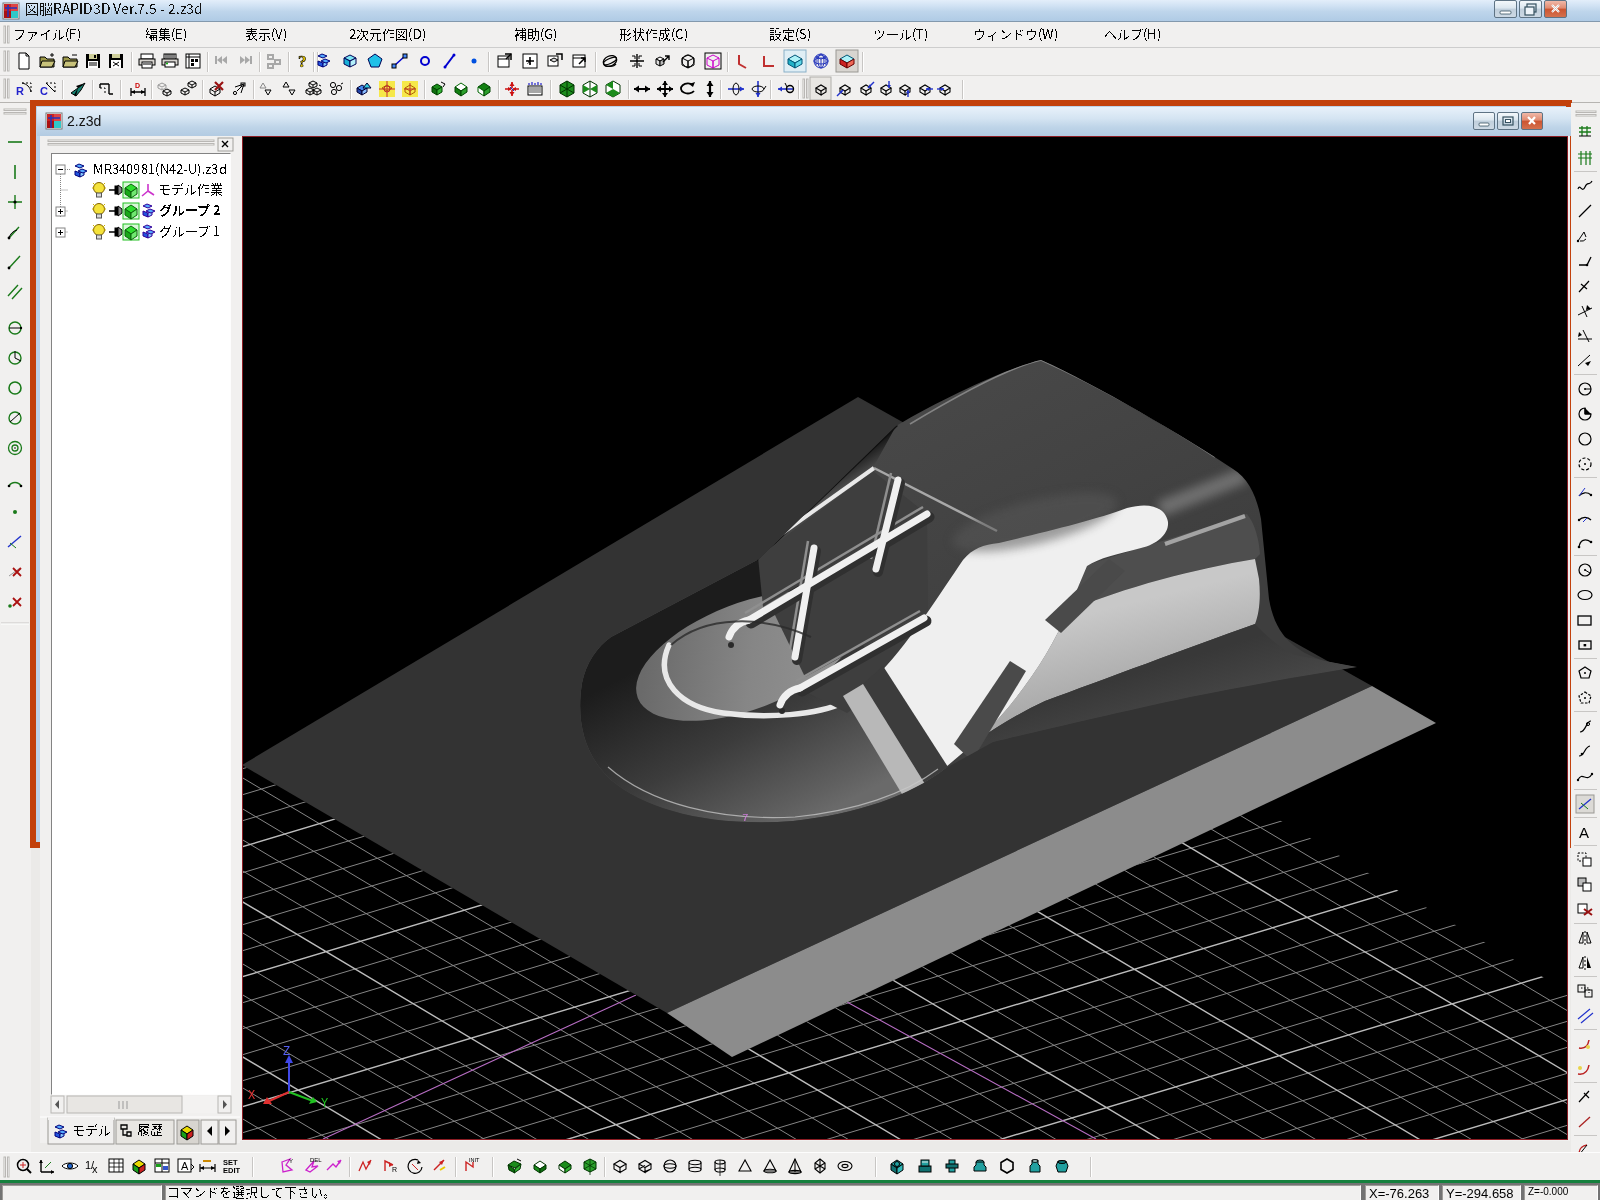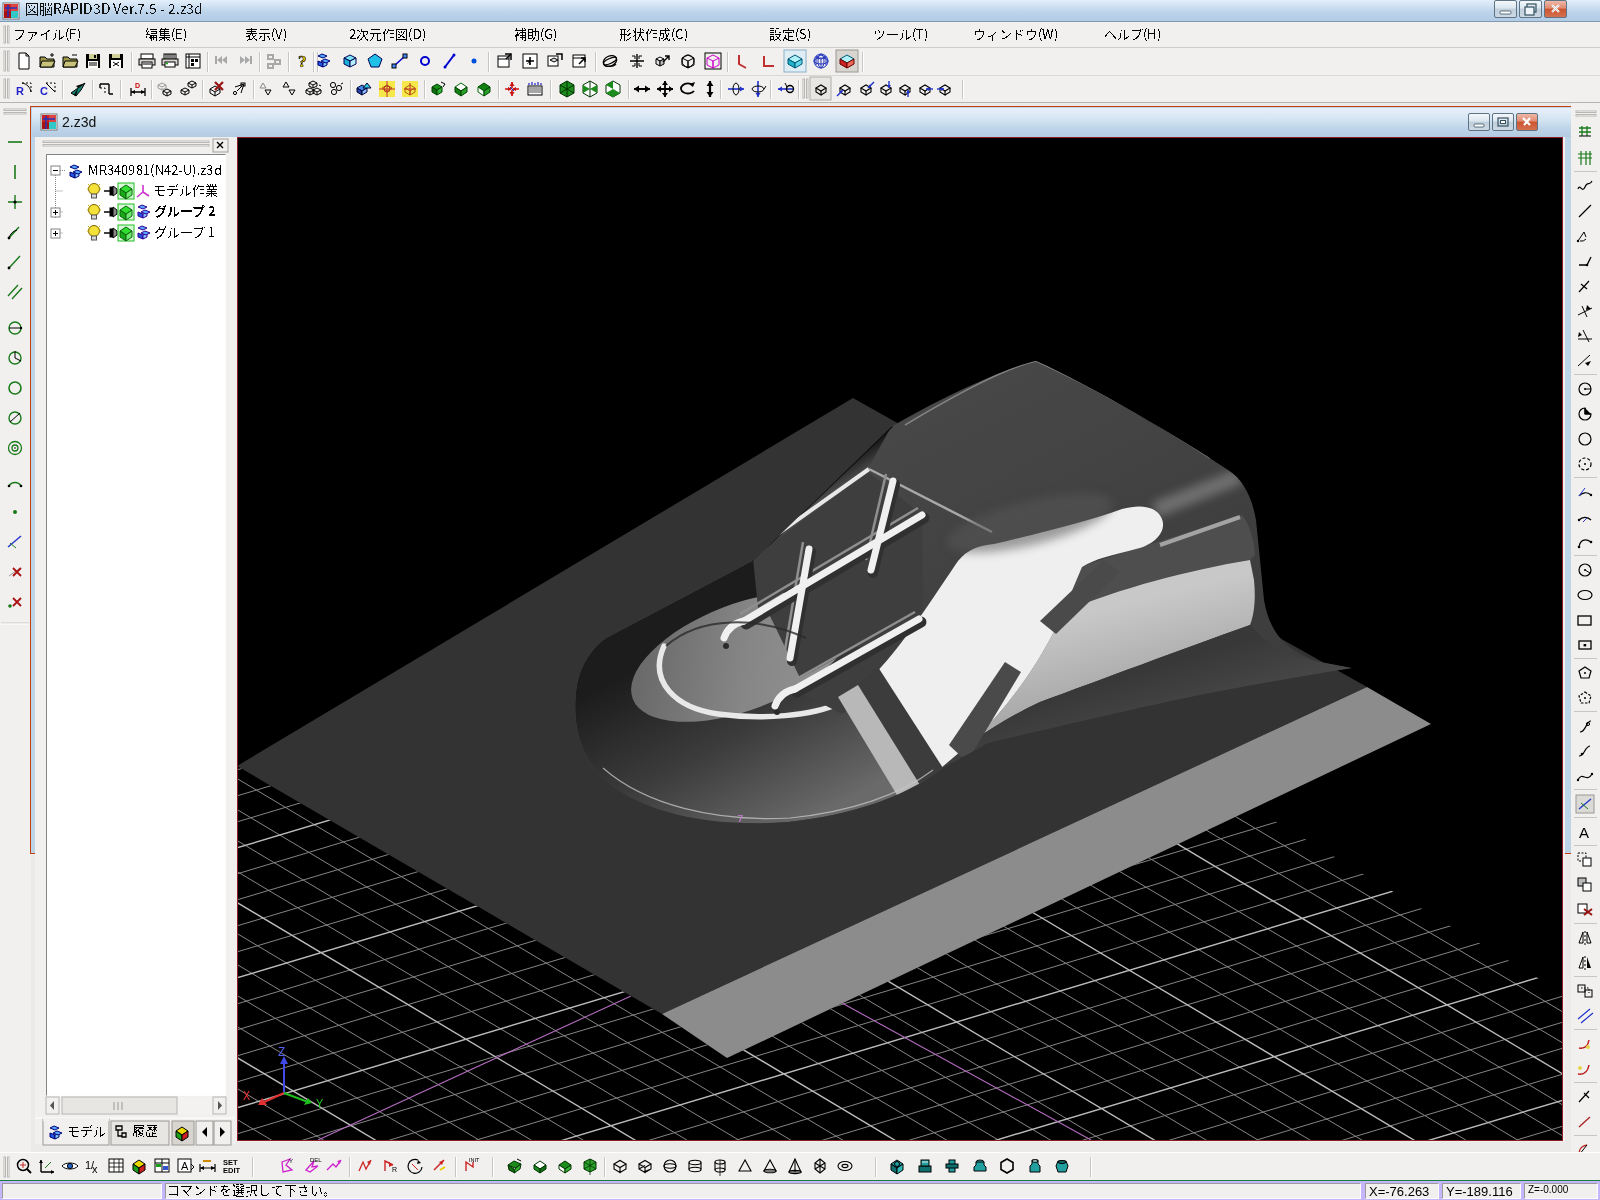--- a/index.html
+++ b/index.html
@@ -8,24 +8,24 @@
  background:linear-gradient(180deg,#e3eefa 0%,#cfe1f3 30%,#bed5eb 55%,#b0cbe5 100%);
  border-bottom:1px solid #8399ad}
 #menubar{left:0;top:22px;width:1600px;height:26px;background:#f1f0ef;border-bottom:1px solid #cdcdcd}
 .tbrow{background:#f1f0ef}
 #tb1{left:0;top:48px;width:1600px;height:28px;border-bottom:1px solid #d9d8d6}
 #tb2{left:0;top:76px;width:1600px;height:27px;border-bottom:1px solid #b6b4b1}
 #mdi{left:0;top:103px;width:1600px;height:1049px;background:#ebeae8}
 #lefttb{left:0;top:103px;width:31px;height:1049px;background:#f1f0ef}
 #righttb{left:1571px;top:103px;width:29px;height:1049px;background:#f1f0ef}
 #bottb{left:0;top:1152px;width:1600px;height:28px;background:#f1f0ef;border-top:1px solid #fdfdfd}
-#statusbar{left:0;top:1180px;width:1600px;height:20px;background:#c4b5fd;border-top:1px solid #15803d}
+#statusbar{left:0;top:1180px;width:1600px;height:20px;background:#737373;border-top:3px solid #15803d}
 .sunken{border:1px solid;border-color:#9d9b98 #fdfdfd #fdfdfd #9d9b98;background:#f1f0ef}
-#child{left:30px;top:106px;width:1542px;height:748px;background:#bdd3e8;
- border:1px solid #c2410c;border-radius:0}
+#child{left:30px;top:100px;width:1542px;height:748px;background:#bdd3e8;
+ border:6px solid #c2410c;border-radius:0}
 #ctitle{left:1px;top:1px;width:1540px;height:29px;
  background:linear-gradient(180deg,#e8f1fa 0%,#d4e4f2 40%,#bed4e8 70%,#b3cbe2 100%)}
 #cbody{left:4px;top:30px;width:1530px;height:1005px;background:#f1f0ef}
 #panel{left:0px;top:0px;width:200px;height:1007px;background:#f1f0ef}
 #treebox{left:11px;top:17px;width:180px;height:942px;background:#fff;
  border:1px solid;border-color:#838383 #fdfdfd #fdfdfd #838383}
 #viewport{left:202px;top:0px;width:1326px;height:1004px;background:#000;border:1px solid #8c1d24}
 .wbtn{display:inline-block;width:23px;height:18px;margin-left:2px;
  border:1px solid #5e7384;border-radius:2px;vertical-align:top;
  background:linear-gradient(180deg,#f4f8fb 0%,#dbe6ef 45%,#c0cfdc 50%,#cdd9e4 100%)}
@@ -1295,14 +1295,14 @@
 <div id="statusbar" class="abs">
     <div class="abs sunken" style="left:2px;top:2px;width:160px;height:16px"></div>
     <div class="abs sunken" style="left:165px;top:2px;width:1196px;height:16px"></div>
     <div class="abs sunken" style="left:1365px;top:2px;width:74px;height:16px"></div>
     <div class="abs sunken" style="left:1442px;top:2px;width:79px;height:16px"></div>
     <div class="abs sunken" style="left:1524px;top:2px;width:74px;height:16px"></div>
     <svg width="1600" height="20" style="position:absolute;left:0;top:0">
       <path transform="translate(169,3)" d="M64 0h1v1h-1zM67 0h3v1h-3zM71 0h3v1h-3zM55 1h1v1h-1zM64 1h2v1h-2zM74 1h1v1h-1zM82 1h6v1h-6zM92 1h1v1h-1zM116 1h11v1h-11zM135 1h1v1h-1zM0 2h9v1h-9zM12 2h11v1h-11zM27 2h1v1h-1zM41 2h1v1h-1zM45 2h1v1h-1zM47 2h1v1h-1zM52 2h7v1h-7zM65 2h1v1h-1zM67 2h3v1h-3zM72 2h3v1h-3zM82 2h1v1h-1zM87 2h1v1h-1zM92 2h1v1h-1zM107 2h6v1h-6zM121 2h1v1h-1zM135 2h1v1h-1zM143 2h1v1h-1zM8 3h1v1h-1zM21 3h1v1h-1zM27 3h2v1h-2zM41 3h1v1h-1zM45 3h1v1h-1zM54 3h1v1h-1zM67 3h1v1h-1zM71 3h1v1h-1zM77 3h4v1h-4zM82 3h1v1h-1zM87 3h1v1h-1zM92 3h1v1h-1zM103 3h3v1h-3zM109 3h1v1h-1zM121 3h1v1h-1zM130 3h8v1h-8zM143 3h1v1h-1zM150 3h1v1h-1zM8 4h1v1h-1zM20 4h2v1h-2zM28 4h2v1h-2zM41 4h1v1h-1zM54 4h1v1h-1zM68 4h2v1h-2zM72 4h3v1h-3zM82 4h1v1h-1zM87 4h1v1h-1zM92 4h1v1h-1zM108 4h1v1h-1zM121 4h1v1h-1zM136 4h1v1h-1zM143 4h1v1h-1zM151 4h1v1h-1zM8 5h1v1h-1zM20 5h1v1h-1zM35 5h1v1h-1zM41 5h2v1h-2zM53 5h4v1h-4zM59 5h2v1h-2zM69 5h1v1h-1zM72 5h1v1h-1zM82 5h1v1h-1zM87 5h1v1h-1zM92 5h1v1h-1zM107 5h1v1h-1zM121 5h3v1h-3zM136 5h1v1h-1zM143 5h1v1h-1zM151 5h1v1h-1zM8 6h1v1h-1zM14 6h2v1h-2zM19 6h1v1h-1zM34 6h1v1h-1zM41 6h1v1h-1zM43 6h3v1h-3zM52 6h2v1h-2zM57 6h2v1h-2zM64 6h2v1h-2zM67 6h8v1h-8zM82 6h6v1h-6zM92 6h1v1h-1zM107 6h1v1h-1zM121 6h1v1h-1zM124 6h1v1h-1zM137 6h1v1h-1zM143 6h1v1h-1zM151 6h1v1h-1zM8 7h1v1h-1zM15 7h2v1h-2zM18 7h1v1h-1zM33 7h1v1h-1zM41 7h1v1h-1zM46 7h1v1h-1zM52 7h1v1h-1zM56 7h2v1h-2zM65 7h1v1h-1zM69 7h1v1h-1zM72 7h1v1h-1zM78 7h3v1h-3zM82 7h1v1h-1zM85 7h1v1h-1zM92 7h1v1h-1zM107 7h1v1h-1zM121 7h1v1h-1zM125 7h1v1h-1zM131 7h1v1h-1zM135 7h3v1h-3zM143 7h1v1h-1zM151 7h1v1h-1zM8 8h1v1h-1zM16 8h2v1h-2zM31 8h2v1h-2zM41 8h1v1h-1zM54 8h1v1h-1zM57 8h1v1h-1zM65 8h1v1h-1zM67 8h8v1h-8zM78 8h1v1h-1zM82 8h1v1h-1zM85 8h1v1h-1zM92 8h1v1h-1zM107 8h1v1h-1zM121 8h1v1h-1zM131 8h1v1h-1zM143 8h1v1h-1zM147 8h1v1h-1zM152 8h1v1h-1zM156 8h1v1h-1zM8 9h1v1h-1zM17 9h1v1h-1zM30 9h2v1h-2zM41 9h1v1h-1zM54 9h1v1h-1zM65 9h1v1h-1zM69 9h1v1h-1zM72 9h1v1h-1zM85 9h1v1h-1zM92 9h1v1h-1zM99 9h1v1h-1zM107 9h2v1h-2zM121 9h1v1h-1zM143 9h1v1h-1zM147 9h1v1h-1zM152 9h1v1h-1zM155 9h1v1h-1zM157 9h1v1h-1zM0 10h9v1h-9zM18 10h1v1h-1zM27 10h3v1h-3zM41 10h1v1h-1zM54 10h1v1h-1zM65 10h1v1h-1zM68 10h1v1h-1zM73 10h1v1h-1zM81 10h1v1h-1zM86 10h1v1h-1zM92 10h2v1h-2zM98 10h1v1h-1zM108 10h2v1h-2zM121 10h1v1h-1zM131 10h1v1h-1zM144 10h1v1h-1zM146 10h1v1h-1zM8 11h1v1h-1zM19 11h1v1h-1zM41 11h1v1h-1zM55 11h5v1h-5zM64 11h4v1h-4zM81 11h1v1h-1zM86 11h2v1h-2zM93 11h5v1h-5zM110 11h2v1h-2zM121 11h1v1h-1zM132 11h6v1h-6zM145 11h2v1h-2zM155 11h1v1h-1zM157 11h1v1h-1zM67 12h8v1h-8zM77 12h2v1h-2zM121 12h1v1h-1zM156 12h1v1h-1z" fill="#000"></path>
     </svg>
     <div class="abs" style="left:1369px;top:3px;font-size:13px;color:#000">X=-76.263</div>
-    <div class="abs" style="left:1446px;top:3px;font-size:13px;color:#000">Y=-189.116</div>
+    <div class="abs" style="left:1446px;top:3px;font-size:13px;color:#000">Y=-294.658</div>
     <div class="abs" style="left:1528px;top:3px;font-size:10px;color:#000">Z=-0.000</div>
   </div>
 </body></html>

